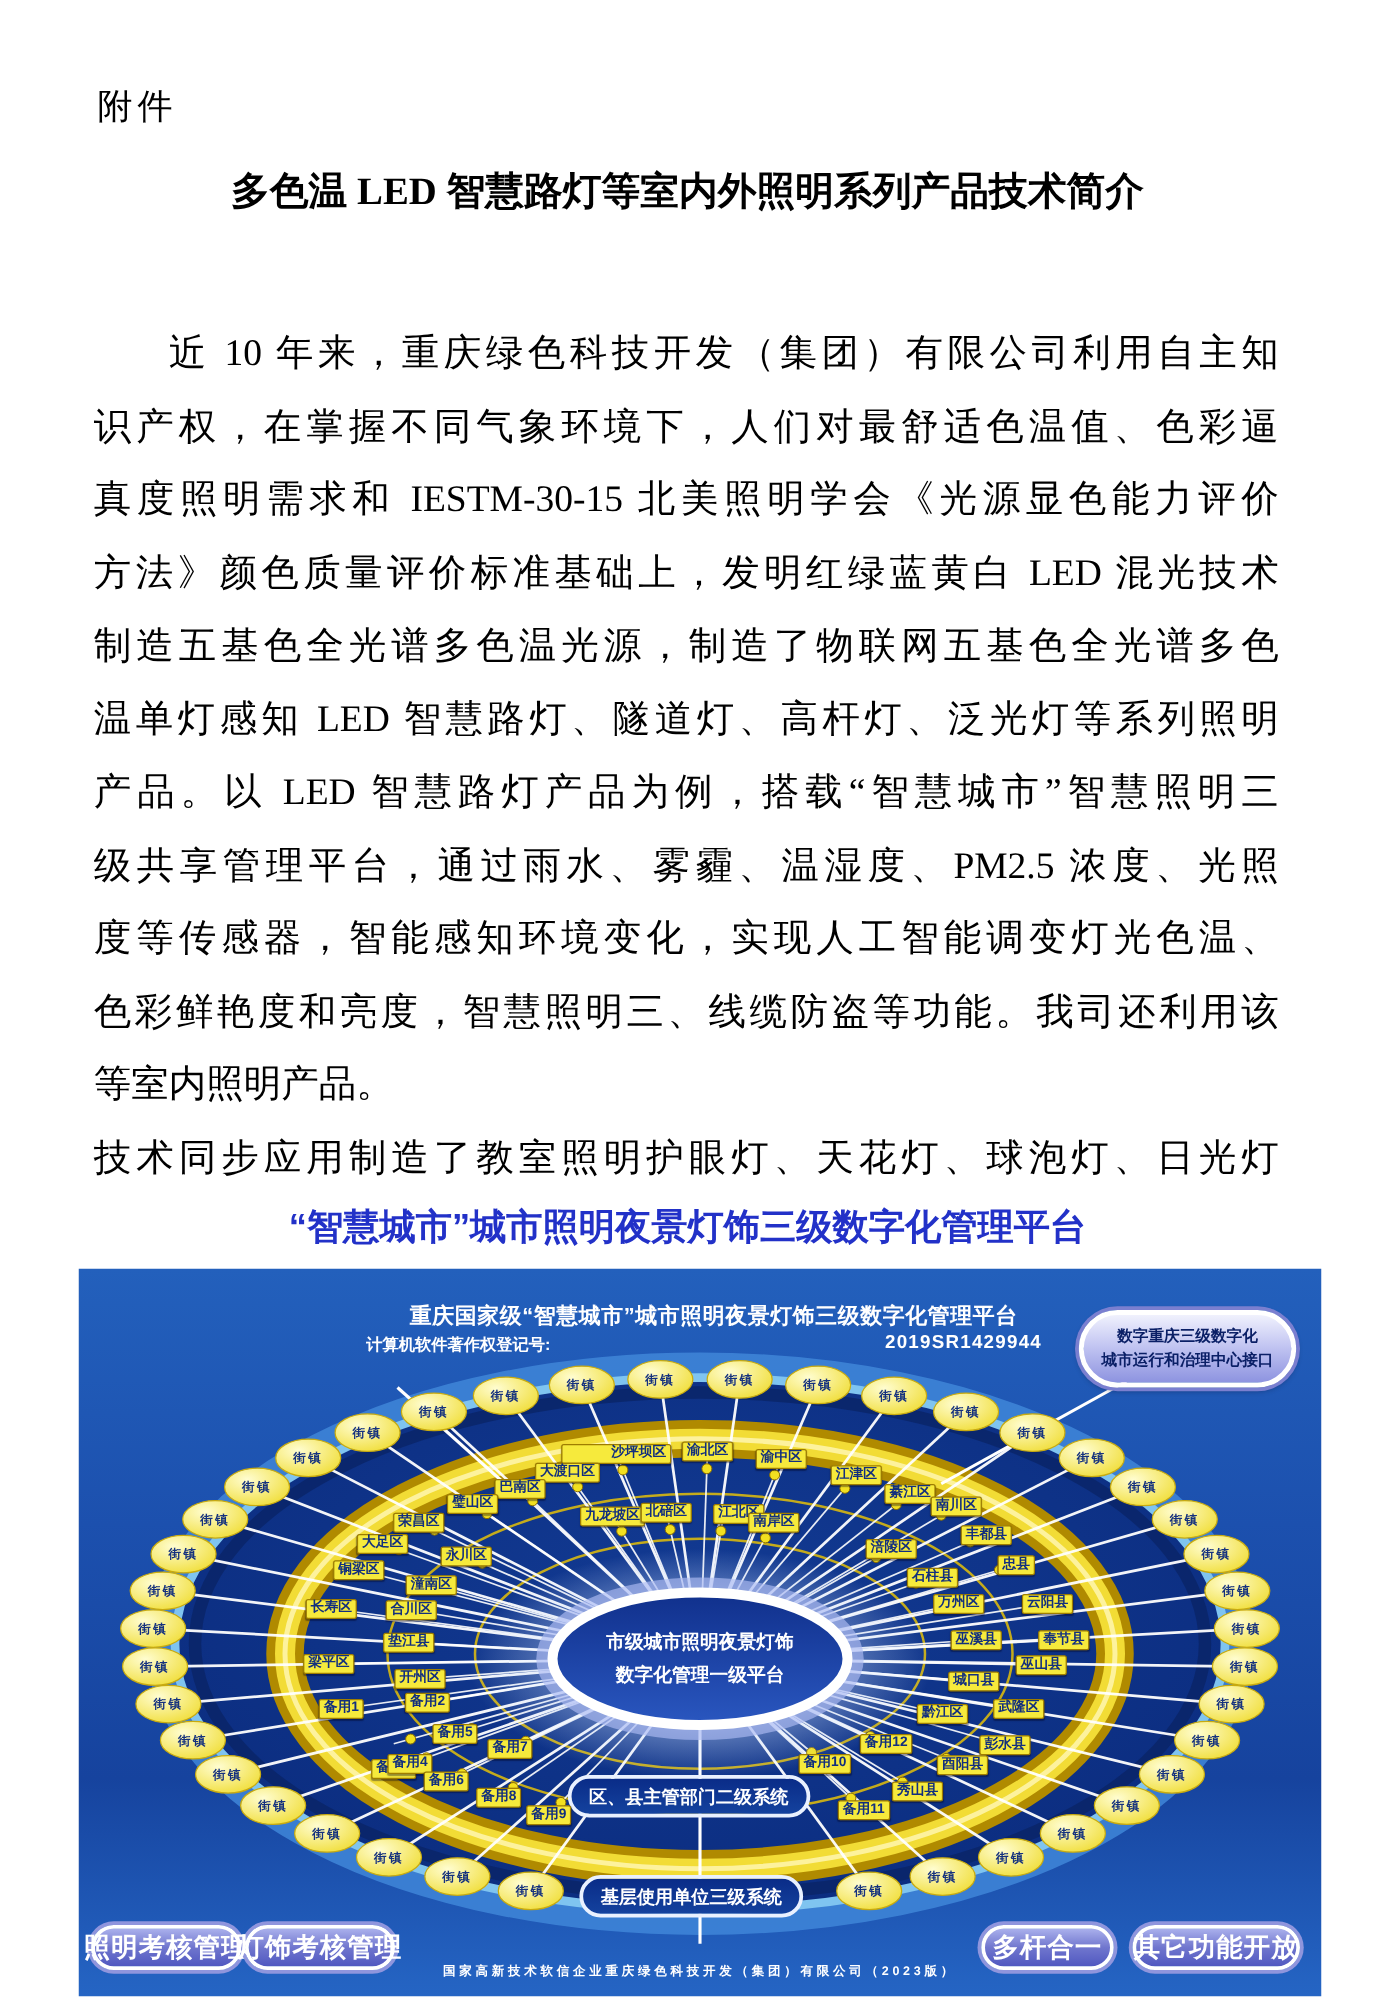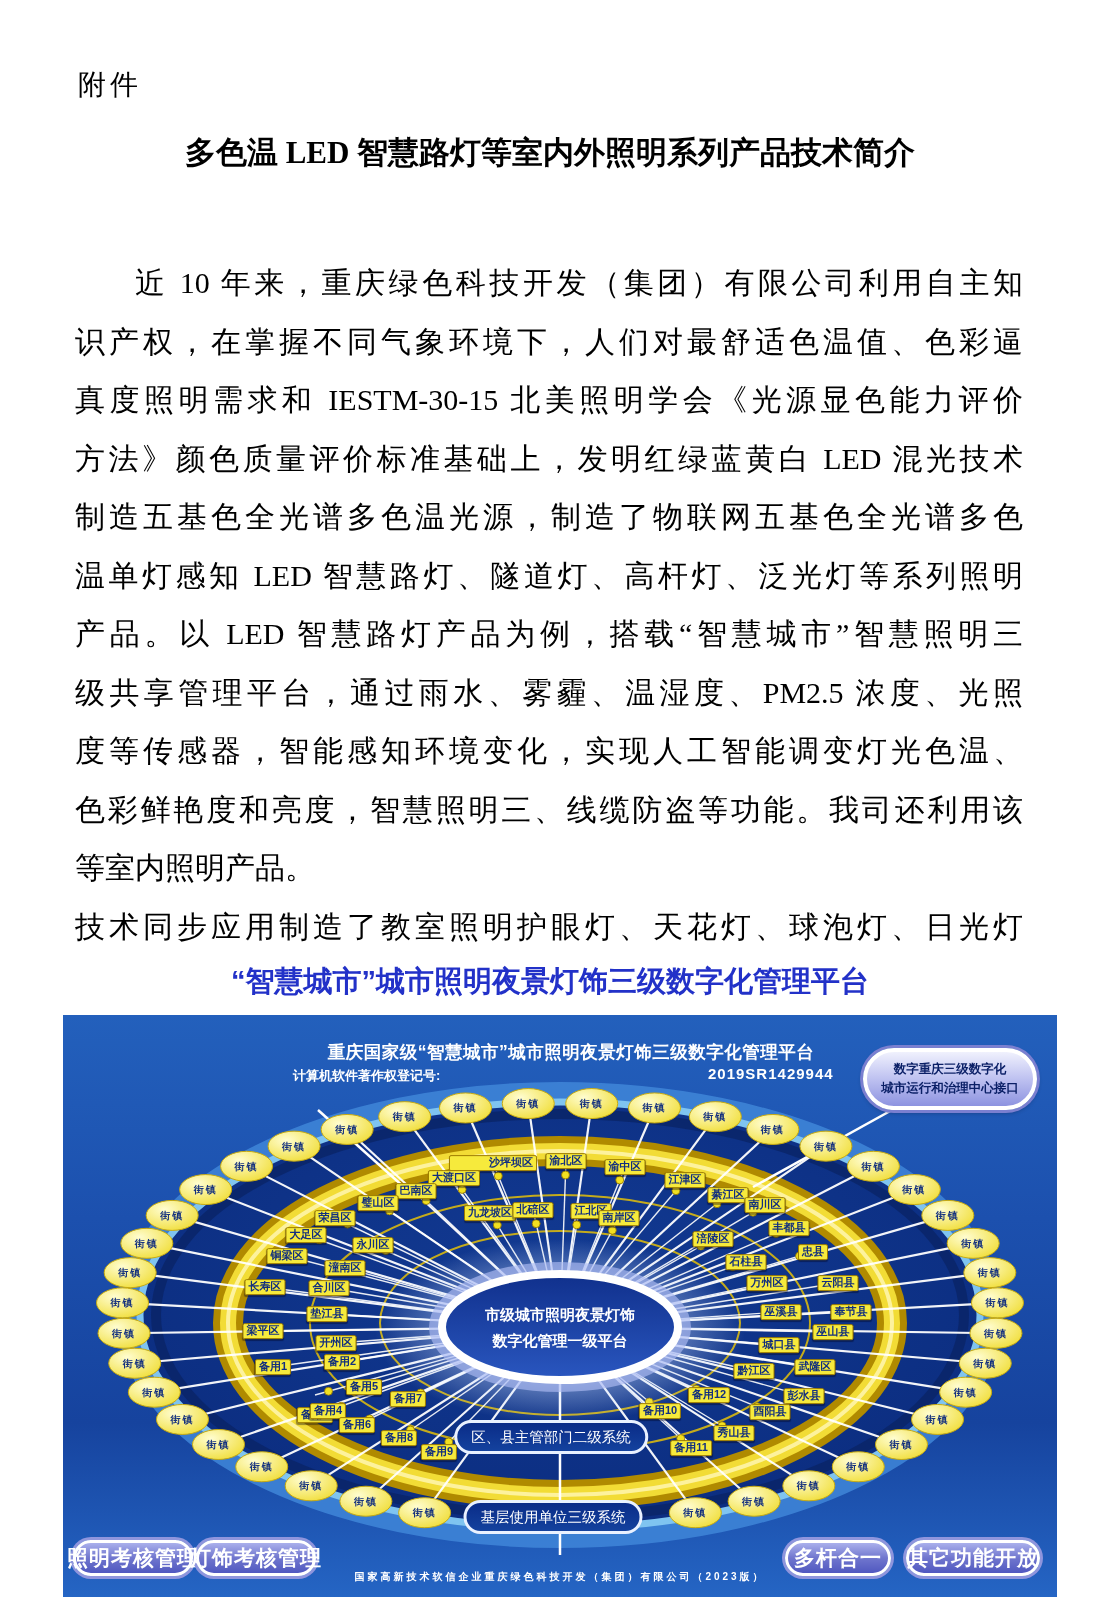--- a/index.html
+++ b/index.html
@@ -29,21 +29,21 @@
            box-shadow:0 0 0 3px #7a7fd0, 0 2px 5px rgba(0,0,20,.45);
            color:#0a1f66;font-weight:bold;text-align:center;display:flex;flex-direction:column;justify-content:center;}
   .cap-tl{left:47px;top:30px;width:248px;height:60px;font-size:14px;line-height:1.6;}
   .cap-tr{left:800px;top:33px;width:166px;height:54px;font-size:12.5px;line-height:1.55;}
   .pillbtn{position:absolute;height:30px;border:3px solid #fff;border-radius:999px;
            background:linear-gradient(180deg,#aab0ec 0%,#7076ce 50%,#5058c0 100%);
            box-shadow:0 0 0 3px #8f95dd;color:#fff;font-weight:bold;font-size:21px;
            display:flex;align-items:center;justify-content:center;white-space:nowrap;letter-spacing:1px;text-align:center;}
   .sysbox{position:absolute;transform:translate(-50%,-50%);height:28px;padding:0 14px;
           border:3px solid #e9f1ff;border-radius:17px;background:linear-gradient(180deg,#0a2c88,#14429e);
-          color:#fff;font-weight:normal;font-size:14.5px;display:flex;align-items:center;white-space:nowrap;}
+          color:#fff;font-weight:bold;font-size:14.5px;display:flex;align-items:center;white-space:nowrap;}
   .center-label{position:absolute;left:497px;top:312px;transform:translate(-50%,-50%);
                 color:#fff;font-weight:bold;font-size:15px;line-height:1.7;text-align:center;white-space:nowrap;}
   .chip{position:absolute;transform:translate(-50%,-50%);background:#f6ea3c;border:1px solid #9e7d00;
         border-radius:2px;color:#122f7e;font-weight:bold;font-size:11px;line-height:1.25;
         padding:0 3px;white-space:nowrap;box-shadow:0 1px 1px rgba(0,0,30,.4);}
   .fig-footer{position:absolute;left:0;top:555px;width:994px;text-align:center;color:#fff;
               font-size:10px;font-weight:bold;letter-spacing:3px;}
 </style>
 </head>
 <body>

